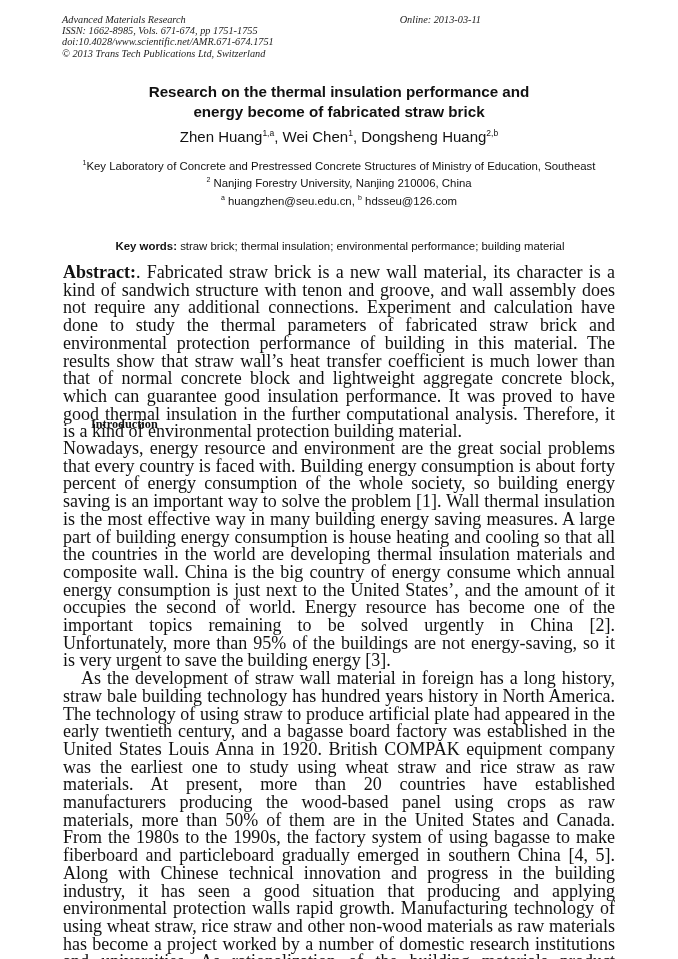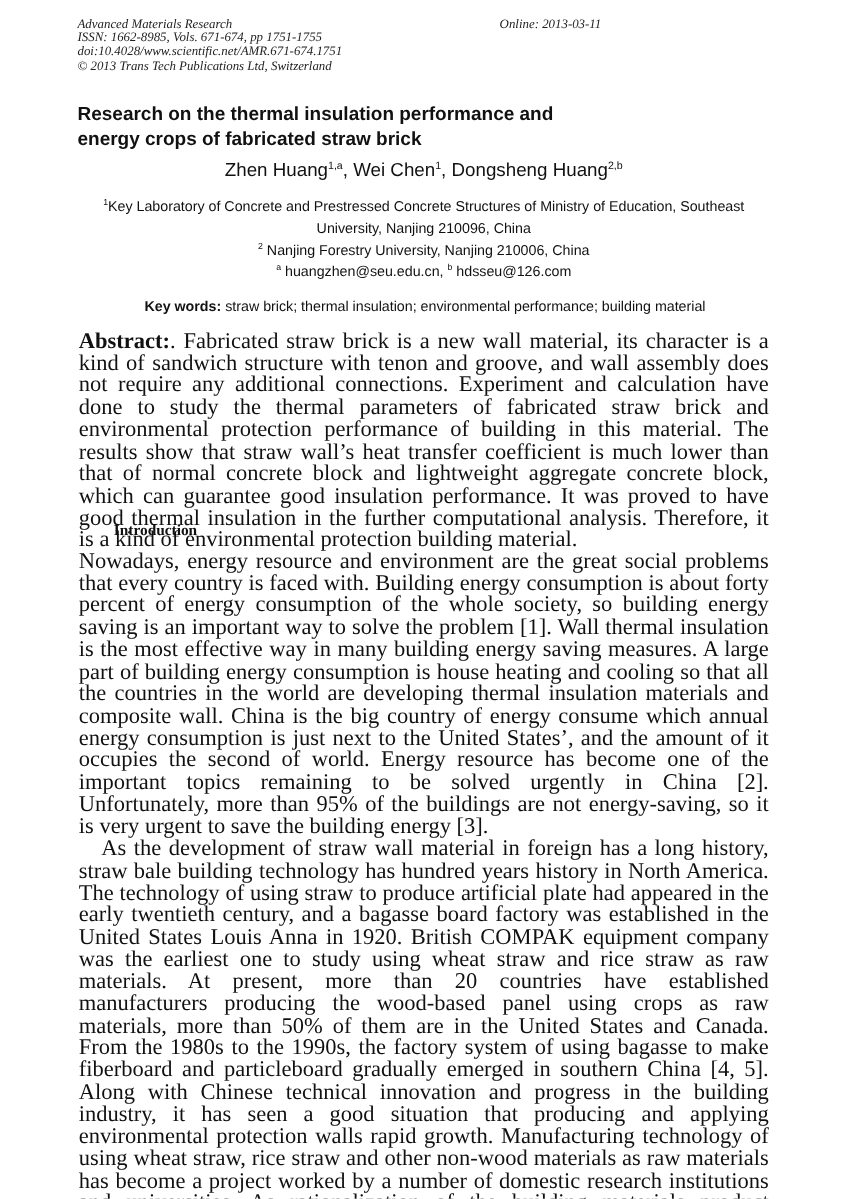--- a/index.html
+++ b/index.html
@@ -1,21 +1,21 @@
 <!DOCTYPE html>
 <html><head>
 <meta charset="utf-8">
 <style>
   html, body { margin: 0; padding: 0; background: #ffffff; }
   body { width: 678px; height: 959px; position: relative; overflow: hidden; color: #111; }
   .page { position: absolute; left: 0; top: 0; width: 544px; height: 959px; }
   .hdr { position: absolute; left: 62px; top: 14px; font-family: "Liberation Serif", serif; font-style: italic; font-size: 10.3px; line-height: 11.2px; color: #222; }
   .hdr div { white-space: nowrap; }
   .online { position: absolute; right: 63px; top: 14px; font-family: "Liberation Serif", serif; font-style: italic; font-size: 10.3px; line-height: 11.2px; color: #222; }
-  .title { position: absolute; left: 62px; width: 554px; top: 82px; text-align: left; font-family: "Liberation Sans", sans-serif; font-weight: bold; font-size: 15.2px; line-height: 20px; color: #111; }
+  .title { position: absolute; left: 62px; width: 554px; top: 82px; text-align: center; font-family: "Liberation Sans", sans-serif; font-weight: bold; font-size: 15.2px; line-height: 20px; color: #111; }
   .authors { position: absolute; left: 62px; width: 554px; top: 128px; text-align: center; font-family: "Liberation Sans", sans-serif; font-size: 15px; line-height: 18px; }
   .authors sup { font-size: 8.5px; vertical-align: 6px; line-height: 0; }
   .affil { position: absolute; left: 62px; width: 554px; top: 158px; text-align: center; font-family: "Liberation Sans", sans-serif; font-size: 11.4px; line-height: 17.4px; }
   .affil sup { font-size: 7px; vertical-align: 5px; line-height: 0; }
   .keywords { position: absolute; left: 63px; width: 554px; top: 238px; font-family: "Liberation Sans", sans-serif; font-size: 11.4px; line-height: 16px; white-space: nowrap; text-align: center; }
   .keywords b { font-weight: bold; }
   .body-text { font-family: "Liberation Serif", serif; font-size: 18px; line-height: 17.7px; text-align: justify; }
   .abstract { position: absolute; left: 63px; width: 552px; top: 264px; }
   .abstract b { font-weight: bold; }
   .intro-h { position: absolute; left: 63px; top: 416px; font-family: "Liberation Serif", serif; font-weight: bold; font-size: 12.3px; line-height: 16px; margin-left: 28px; }
@@ -31,30 +31,29 @@
   <div class="hdr">
     <div>Advanced Materials Research</div>
     <div>ISSN: 1662-8985, Vols. 671-674, pp 1751-1755</div>
     <div>doi:10.4028/www.scientific.net/AMR.671-674.1751</div>
     <div>© 2013 Trans Tech Publications Ltd, Switzerland</div>
   </div>
   <div class="online">Online: 2013-03-11</div>
 
   <div class="title">
     <div>Research on the thermal insulation performance and</div>
-    <div>energy crops of fabricated straw brick</div>
+    <div>energy become of fabricated straw brick</div>
   </div>
 
   <div class="authors">
     <span>Zhen Huang</span><sup>1,a</sup><span>, </span><span>Wei Chen</span><sup>1</sup><span>, </span><span>Dongsheng Huang</span><sup>2,b</sup>
   </div>
 
   <div class="affil">
     <div><sup>1</sup><span>Key Laboratory of Concrete and Prestressed Concrete Structures of Ministry of Education, Southeast</span></div>
-    <div>University, Nanjing 210096, China</div>
     <div><sup>2</sup><span> Nanjing Forestry University, Nanjing 210006, China</span></div>
     <div><sup>a</sup><span> huangzhen@seu.edu.cn, </span><sup>b</sup><span> hdsseu@126.com</span></div>
   </div>
 
   <div class="keywords"><b>Key words:</b><span> straw brick; thermal insulation; environmental performance; building material</span></div>
 
   <div class="abstract body-text"><b>Abstract:</b><span>. Fabricated straw brick is a new wall material, its character is a kind of sandwich structure with tenon and groove, and wall assembly does not require any additional connections. Experiment and calculation have done to study the thermal parameters of fabricated straw brick and environmental protection performance of building in this material. The results show that straw wall’s heat transfer coefficient is much lower than that of normal concrete block and lightweight aggregate concrete block, which can guarantee good insulation performance. It was proved to have good thermal insulation in the further computational analysis. Therefore, it is a kind of environmental protection building material.</span></div>
 
   <div class="intro-h">Introduction</div>
 

